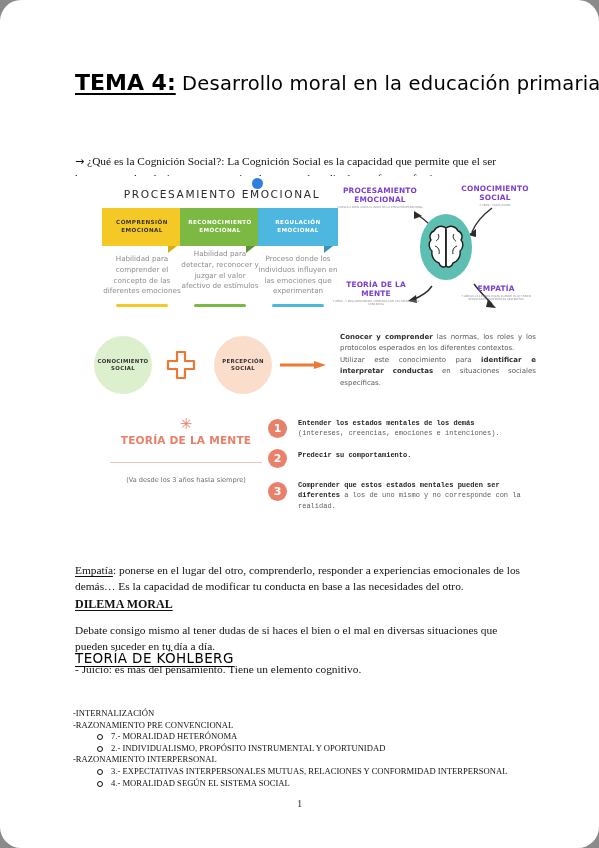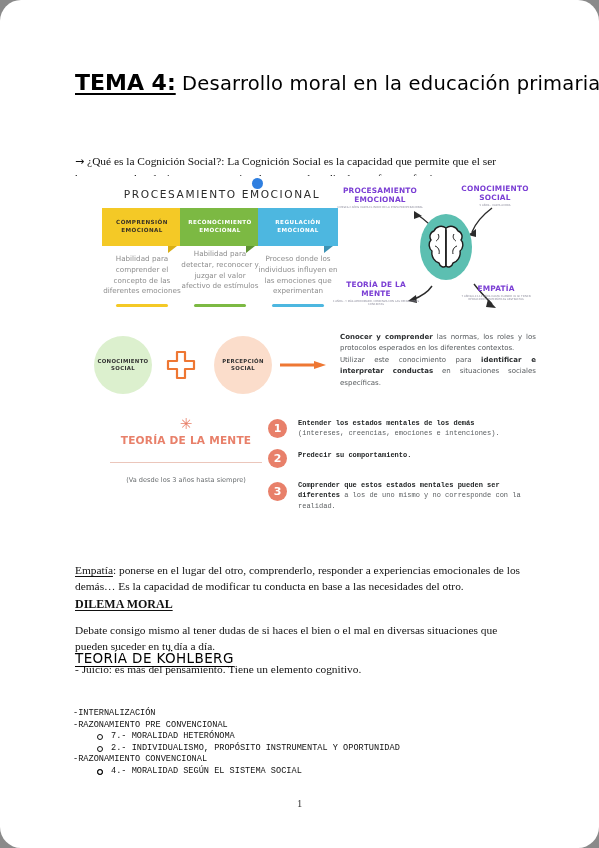--- a/index.html
+++ b/index.html
@@ -158,21 +158,21 @@
   .blk-juicio{left:75px;top:625px;width:452px;}
 
   .kohl{
     position:absolute;left:75px;top:650px;
     font-family:"DejaVu Sans",sans-serif;font-size:13.5px;color:#000;
     text-decoration:underline;text-underline-offset:3px;letter-spacing:.4px;
   }
 
   .list{
     position:absolute;left:73px;top:708px;width:460px;
-    font-family:Liberation Mono, monospace;font-size:8.6px;line-height:11.6px;
+    font-family:Liberation Serif, serif;font-size:8.6px;line-height:11.6px;
     color:#111;
   }
   .l0{margin:0;padding:0;}
   .l1{margin:0 0 0 38px;padding:0;position:relative;}
   .l1 .bullet{
     position:absolute;left:-14px;top:3px;width:4px;height:4px;border-radius:50%;
     border:1px solid #111;background:transparent;
   }
   .pagenum{
     position:absolute;left:0;top:798px;width:599px;text-align:center;
@@ -319,21 +319,21 @@
 
     <div class="para blk-juicio">- Juicio: es más del pensamiento. Tiene un elemento cognitivo.</div>
 
     <div class="kohl">TEORÍA DE KÖHLBERG</div>
 
     <div class="list">
       <div class="l0">-INTERNALIZACIÓN</div>
       <div class="l0">-RAZONAMIENTO PRE CONVENCIONAL</div>
       <div class="l1"><span class="bullet"></span><span>7.- MORALIDAD HETERÓNOMA</span></div>
       <div class="l1"><span class="bullet"></span><span>2.- INDIVIDUALISMO, PROPÓSITO INSTRUMENTAL Y OPORTUNIDAD</span></div>
-      <div class="l0">-RAZONAMIENTO CONVENCIONAL</div>
-      <div class="l1"><span class="bullet"></span></div>
+      <div class="l0">-RAZONAMIENTO INTERPERSONAL</div>
+      <div class="l1"><span class="bullet"></span><span>3.- EXPECTATIVAS INTERPERSONALES MUTUAS, RELACIONES Y CONFORMIDAD INTERPERSONAL</span></div>
       <div class="l1"><span class="bullet"></span><span>4.- MORALIDAD SEGÚN EL SISTEMA SOCIAL</span></div>
     </div>
 
     <div class="pagenum">1</div>
 
   </div>
 </div>
 
 </body></html>

